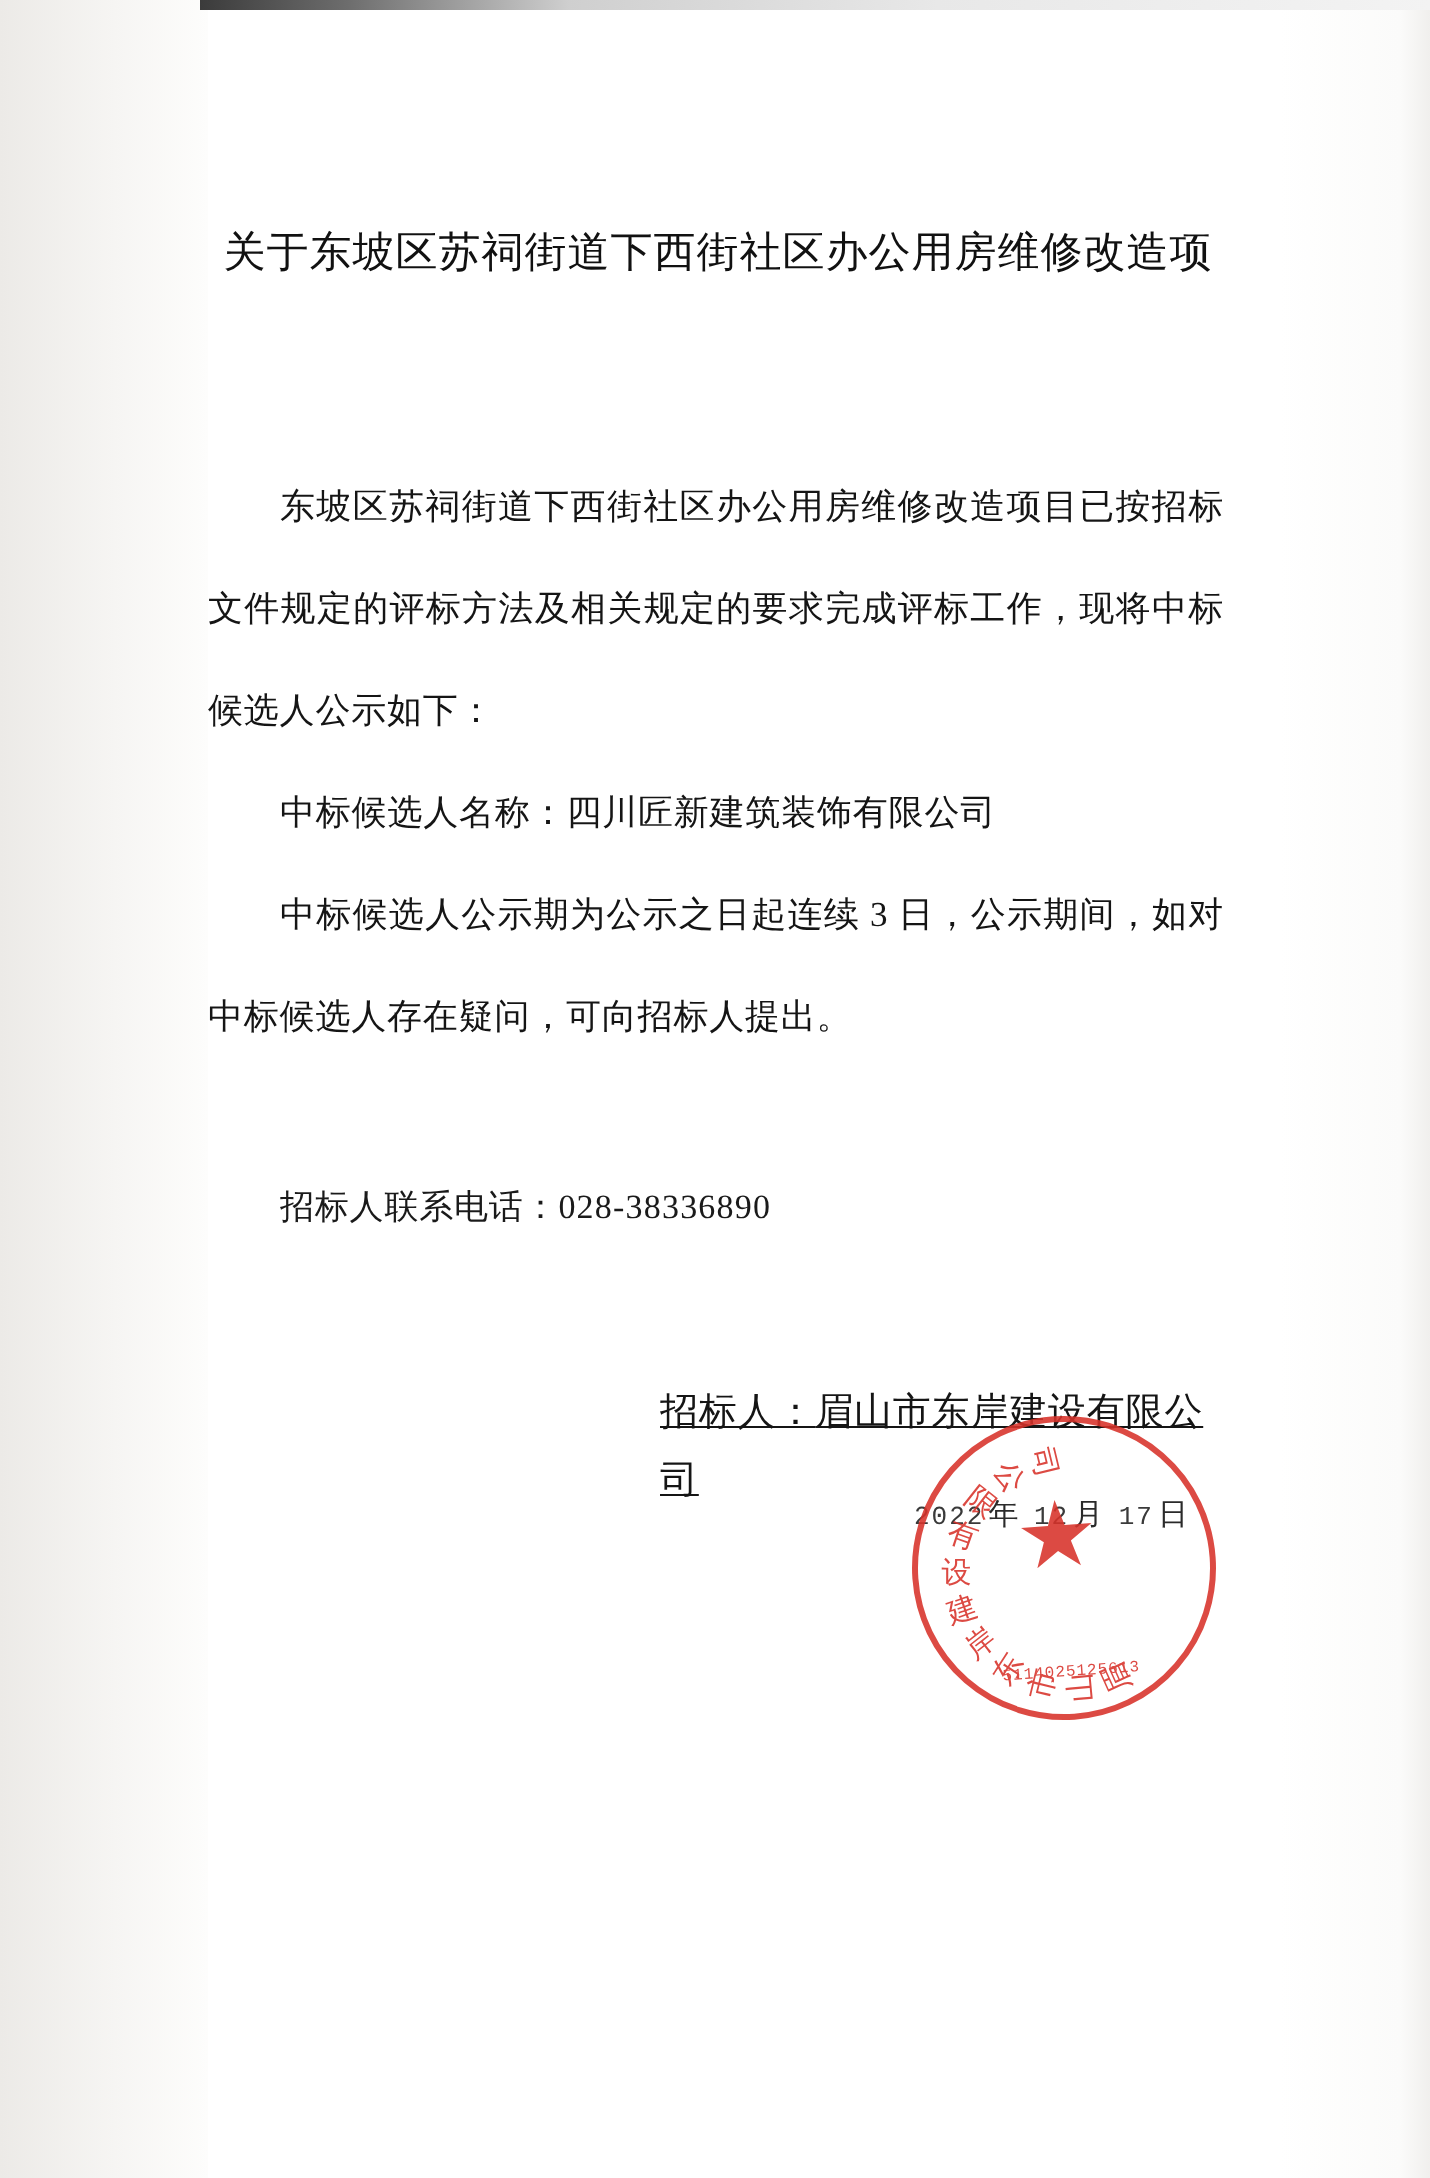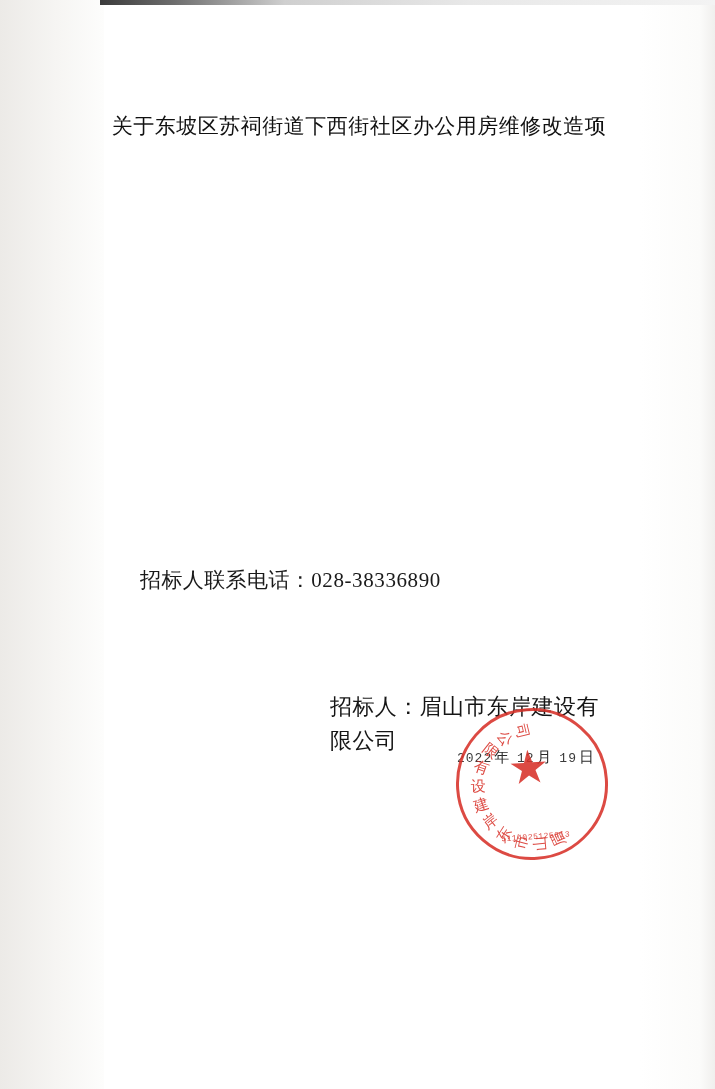--- a/index.html
+++ b/index.html
@@ -82,41 +82,42 @@
     letter-spacing: 0.4px;
     color: #151515;
   }
   p.indent {
     text-indent: 36px;
   }
 
   .contact-line {
     position: absolute;
     left: 104px;
-    top: 560px;
+    top: 584px;
     width: 508px;
-    font-size: 21px;
+    font-size: 17px;
     line-height: 40px;
     text-indent: 36px;
     letter-spacing: 0.4px;
   }
   .contact-line .num {
     font-family: "Liberation Serif", serif;
     letter-spacing: 0.6px;
   }
 
   .signature {
     position: absolute;
     left: 330px;
     top: 690px;
     width: 290px;
-    font-size: 22px;
+    font-size: 19px;
     line-height: 34px;
     letter-spacing: 0.4px;
     color: #151515;
+    text-decoration: underline;
   }
 
   
   .date-row {
     position: absolute;
     left: 455px;
     top: 748px;
     width: 180px;
     font-size: 15px;
     letter-spacing: 1px;
@@ -202,33 +203,38 @@
 <div class="page">
   <div class="left-edge-shadow"></div>
   <div class="top-edge-band"></div>
 
   <div class="content">
 
     <div class="doc-title">
       <div>关于东坡区苏祠街道下西街社区办公用房维修改造项</div>
     </div>
 
+    <div class="body-block">
+      <p class="para indent">东坡区苏祠街道下西街社区办公用房维修改造项目已按招标文件规定的评标方法及相关规定的要求完成评标工作，现将中标候选人公示如下：</p>
+      <p class="para indent">中标候选人名称：四川匠新建筑装饰有限公司</p>
+      <p class="para indent">中标候选人公示期为公示之日起连续 3 日，公示期间，如对中标候选人存在疑问，可向招标人提出。</p>
+    </div>
 
     <div class="contact-line">
       <span>招标人联系电话：</span><span class="num">028-38336890</span>
     </div>
 
     <div class="signature">
       <span>招标人：</span><span>眉山市东岸建设有限公司</span>
     </div>
 
     <div class="date-row">
       <span class="dnum">2022</span><span>年</span>
       <span class="dnum">12</span><span>月</span>
-      <span class="dnum">19</span><span>日</span>
+      <span class="dnum">17</span><span>日</span>
     </div>
 
     <div class="seal">
       <div class="seal-inner">
         <div class="seal-arc-text" id="seal-arc">
             <span style="transform: rotate(-200.455deg) translate(0px, -57px) rotate(90deg) translate(-50%, -50%);">眉</span>
             <span style="transform: rotate(-181.364deg) translate(0px, -57px) rotate(90deg) translate(-50%, -50%);">山</span>
             <span style="transform: rotate(-162.273deg) translate(0px, -57px) rotate(90deg) translate(-50%, -50%);">市</span>
             <span style="transform: rotate(-143.182deg) translate(0px, -57px) rotate(90deg) translate(-50%, -50%);">东</span>
             <span style="transform: rotate(-124.091deg) translate(0px, -57px) rotate(90deg) translate(-50%, -50%);">岸</span>

